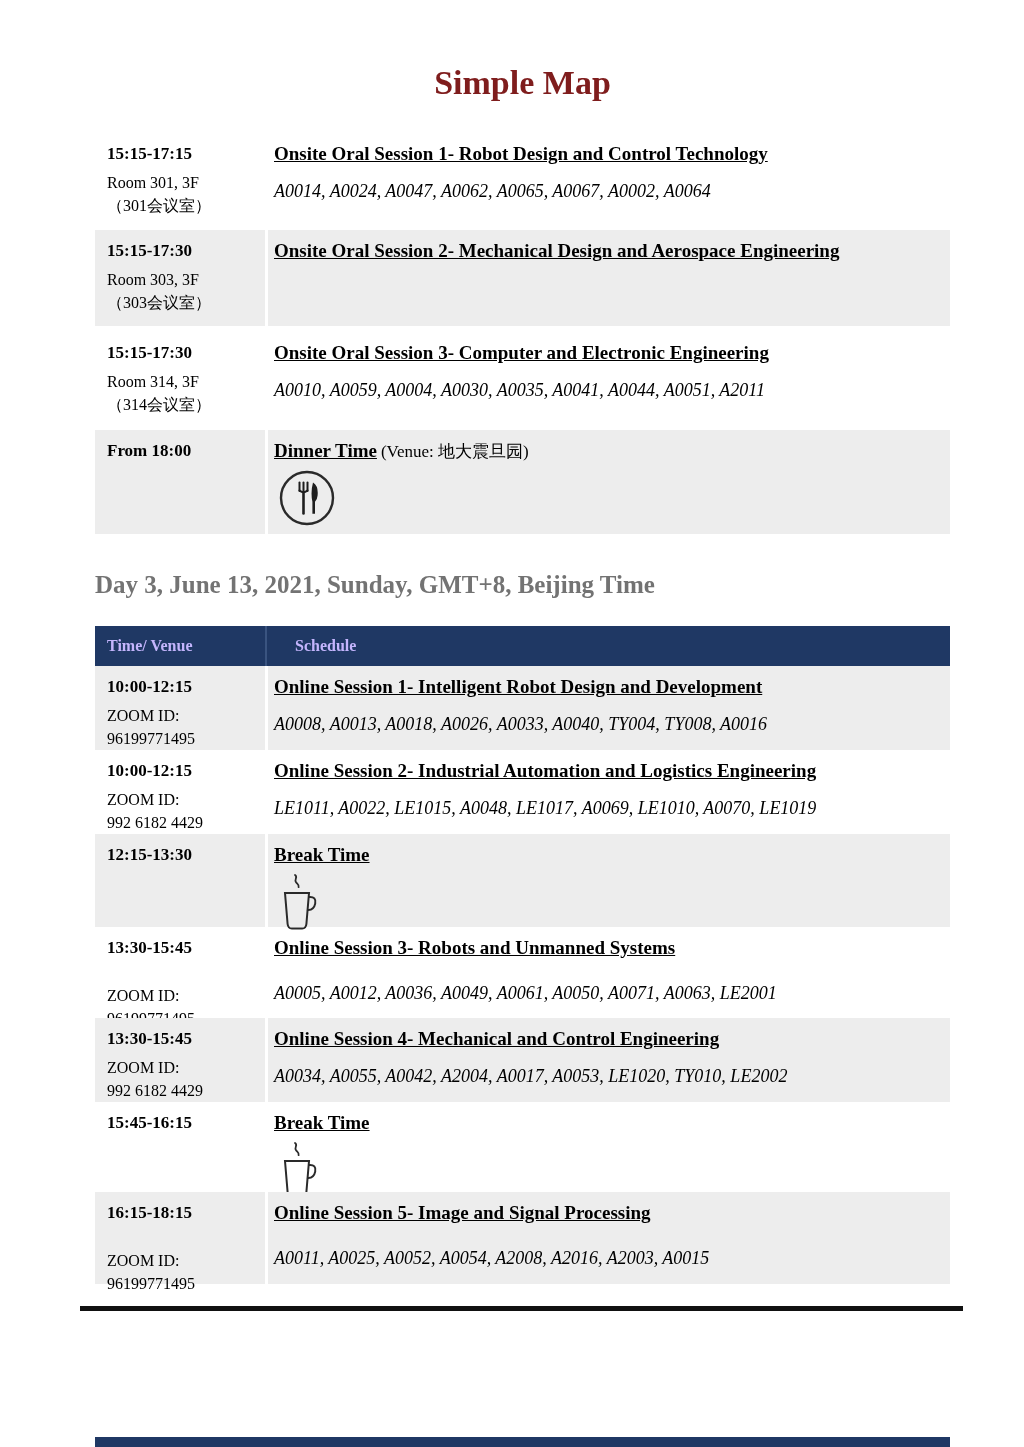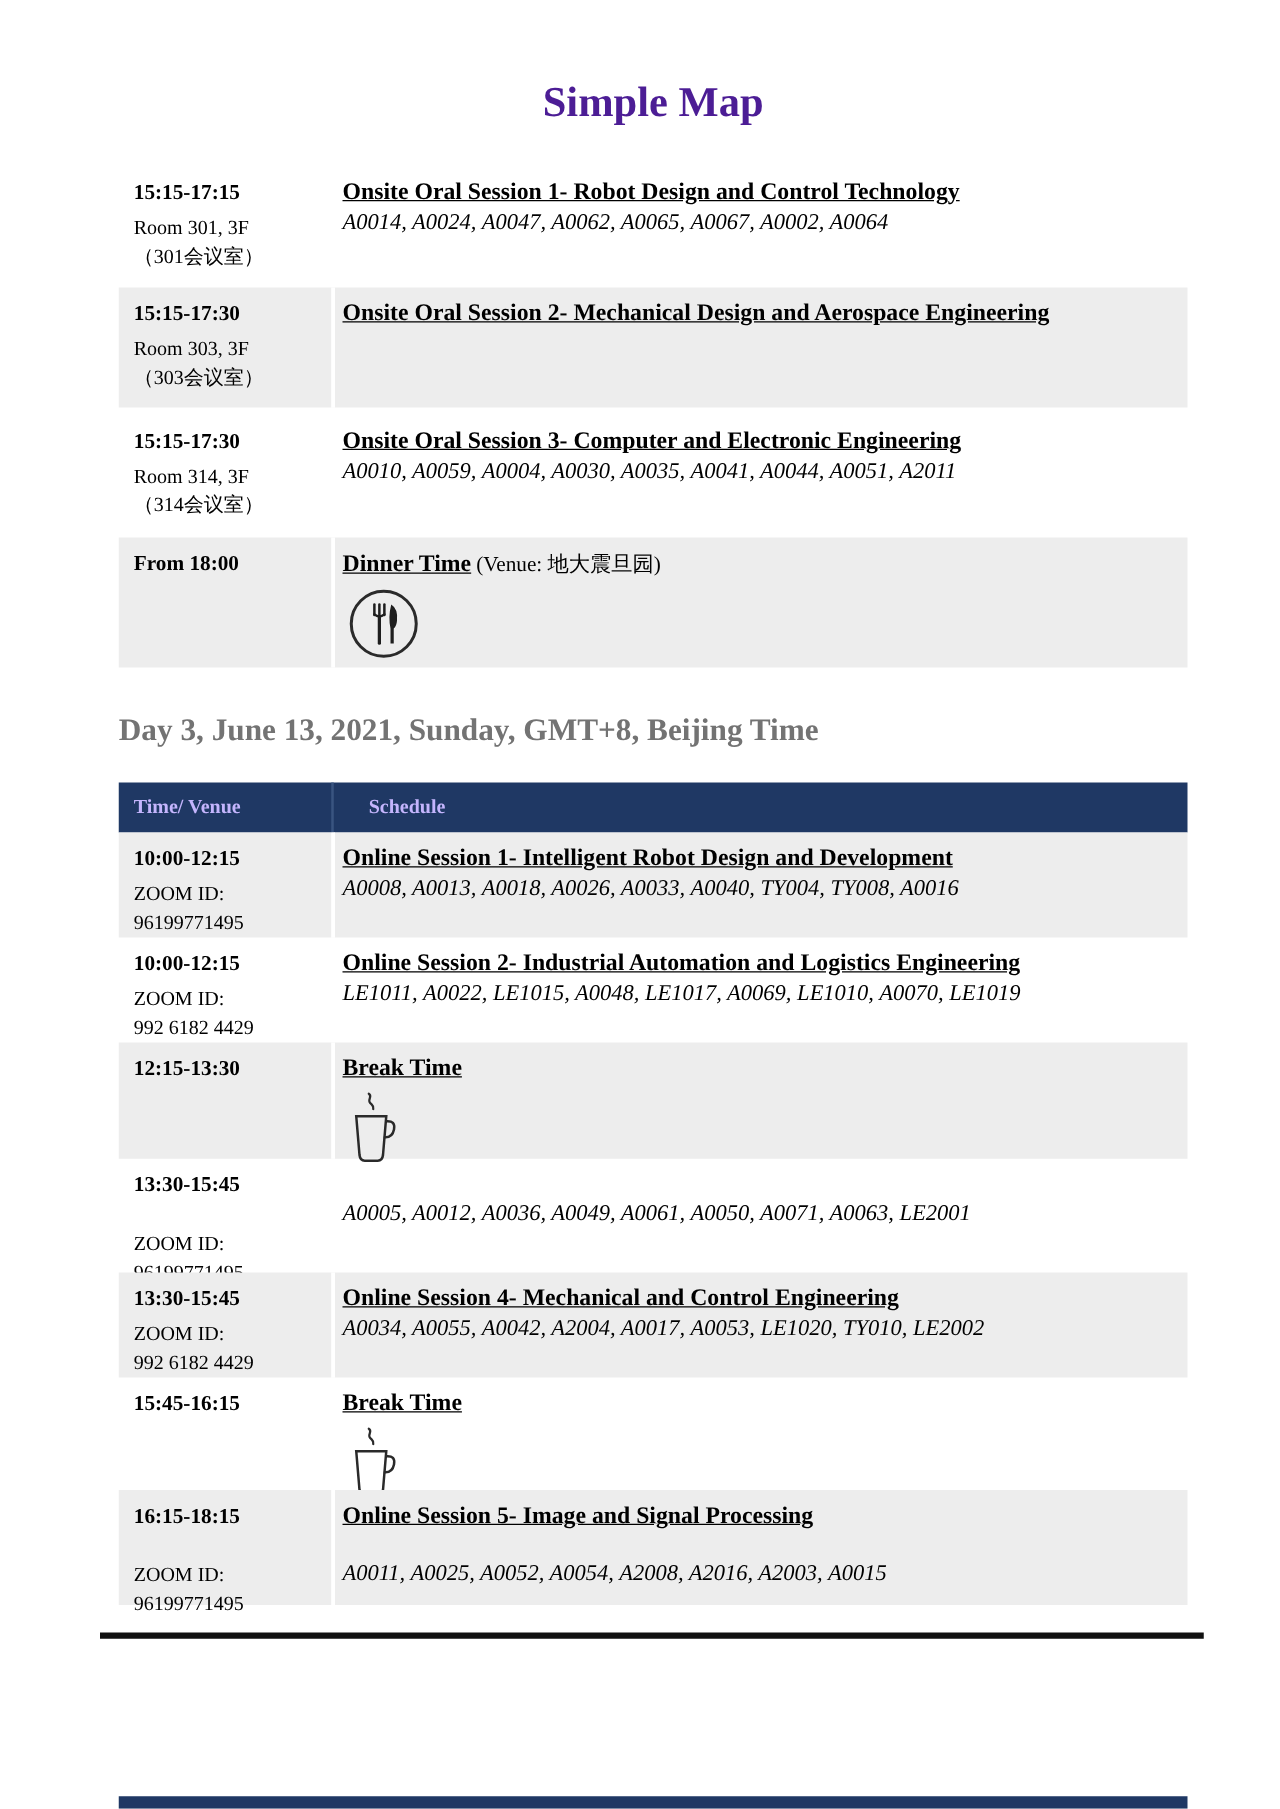--- a/index.html
+++ b/index.html
@@ -9,35 +9,35 @@
     position:relative;
     overflow:hidden;
     font-family:"Liberation Serif","DejaVu Serif",serif;
     color:#000;
   }
   .content{margin-left:95px;width:855px;}
   h1.page-title{
     margin:0;padding-top:64px;
     text-align:center;
     font-size:34px;font-weight:bold;
-    color:#4c1d95;
+    color:#7f1d1d;
     line-height:1.1;
   }
   
   .tbl{width:855px;}
   .row{display:flex;box-sizing:border-box;}
   .row.gray .cell{background:#EDEDED;}
   .cell{box-sizing:border-box;}
   .cell-time{width:170px;padding:10px 0 0 12px;flex:0 0 170px;}
   .cell-sched{flex:1;padding:10px 0 0 6px;border-left:3px solid #ffffff;}
   .t{font-size:17px;font-weight:bold;line-height:1.25;}
   .sub{font-size:16px;line-height:1.35;margin-top:7px;}
   .sub2{font-size:16px;line-height:1.35;margin-top:2px;}
   .st{font-size:19px;font-weight:bold;line-height:1.2;text-decoration:underline;}
-  .pp{font-size:18px;font-style:italic;line-height:1.3;}
+  .pp{font-size:18px;font-style:italic;margin-top:14px;line-height:1.3;}
   .venue-note{font-size:17px;font-weight:normal;}
   .icon-wrap{margin:6px 0 0 4px;}
   
   .tt-r0{height:97px;} .tt-r1{height:96px;}
   .tt-r2{height:104px;} .tt-r2 .cell{padding-top:16px;}
   .tt-r3{height:104px;}
   .top-table{margin-top:32px;}
   
   h2.day-heading{
     margin:36px 0 0 0;
@@ -178,20 +178,21 @@
       </div>
     </div>
 
     <div class="row d3-r3">
       <div class="cell cell-time">
         <div class="t">13:30-15:45</div>
         <div class="sub zoom-gap">ZOOM ID:</div>
         <div class="sub2">96199771495</div>
       </div>
       <div class="cell cell-sched">
+        <div class="st">Online Session 3- Robots and Unmanned Systems</div>
         <div class="pp" style="margin-top:22px;">A0005, A0012, A0036, A0049, A0061, A0050, A0071, A0063, LE2001</div>
       </div>
     </div>
 
     <div class="row gray d3-r4">
       <div class="cell cell-time">
         <div class="t">13:30-15:45</div>
         <div class="sub">ZOOM ID:</div>
         <div class="sub2">992 6182 4429</div>
       </div>

